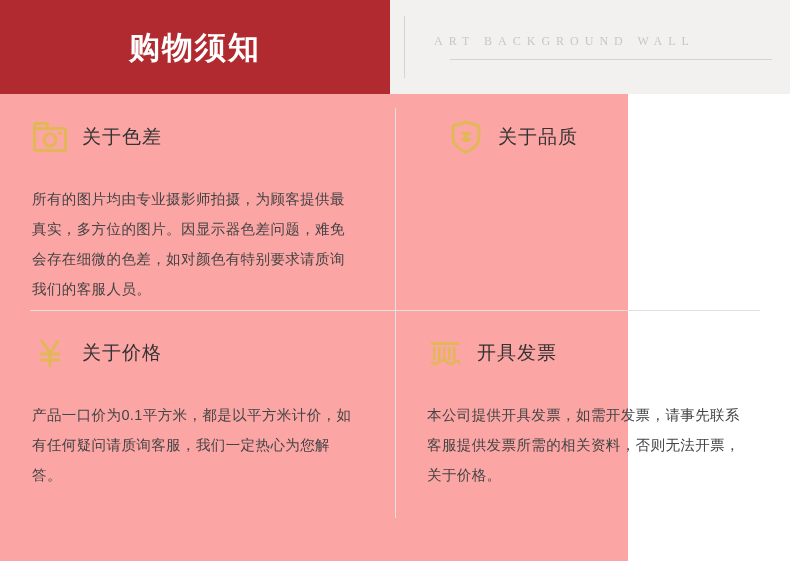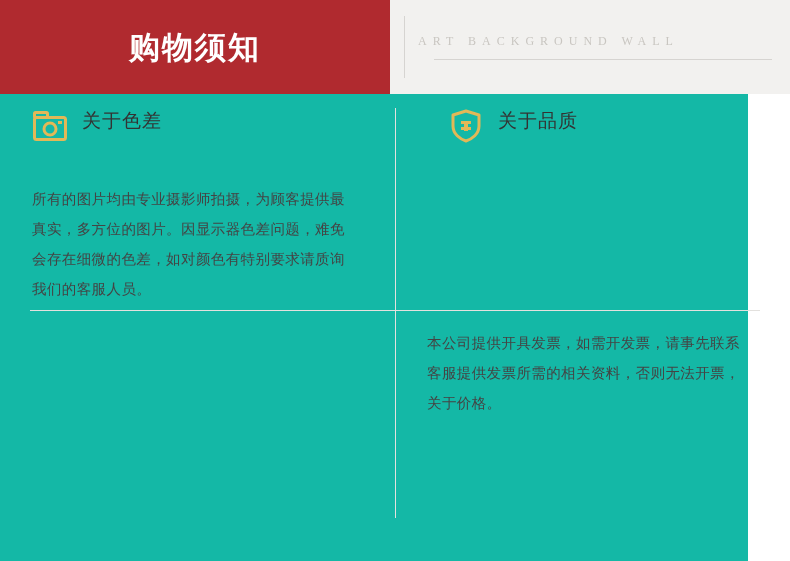--- a/index.html
+++ b/index.html
@@ -8,23 +8,23 @@
   }
   body {
     width: 790px;
     height: 561px;
     background: #ffffff;
     font-family: "Liberation Sans", sans-serif;
     overflow: hidden;
   }
   .page {
     position: relative;
-    width: 748px;
+    width: 628px;
     height: 561px;
-    background: #14b8a6;
+    background: #fca5a5;
   }
 
   
   .header {
     position: relative;
     width: 790px;
     height: 94px;
     background: #f2f1ef;
     display: flex;
     align-items: stretch;
@@ -44,21 +44,21 @@
     font-weight: bold;
     letter-spacing: 2px;
     line-height: 1;
   }
   .header-right {
     flex: 1;
     position: relative;
     display: flex;
     flex-direction: column;
     justify-content: center;
-    padding-left: 28px;
+    padding-left: 44px;
   }
   .header-divider {
     position: absolute;
     left: 14px;
     top: 16px;
     bottom: 16px;
     width: 1px;
     background: #d6d4d1;
   }
   .header-eyebrow {
@@ -118,21 +118,21 @@
     position: absolute;
     left: 30px;
     top: 216px;
     width: 730px;
     height: 1px;
     background: #e3e1de;
   }
 
   .cell-head {
     display: flex;
-    align-items: flex-start;
+    align-items: center;
     height: 72px;
     padding-top: 14px;
     box-sizing: border-box;
   }
   .cell-icon {
     width: 36px;
     height: 36px;
     flex: none;
     margin-right: 14px;
     display: flex;
@@ -200,20 +200,46 @@
             <rect x="10" y="12" width="10" height="3" fill="#e2b857"></rect>
             <rect x="10" y="18" width="10" height="3" fill="#e2b857"></rect>
             <rect x="13" y="12" width="4" height="10" fill="#e2b857"></rect>
           </svg>
         </span>
         <span class="cell-title">关于品质</span>
       </div>
     </div>
 
     <div class="cell cell-2">
+      <div class="cell-head">
+        <span class="cell-icon">
+          <svg width="28" height="32" viewBox="0 0 28 32" fill="none">
+            <path d="M6 4 L14 16 L22 4" stroke="#e2b857" stroke-width="3" stroke-linecap="round"></path>
+            <path d="M14 16 V29" stroke="#e2b857" stroke-width="3" stroke-linecap="round"></path>
+            <path d="M5 17 H23" stroke="#e2b857" stroke-width="3" stroke-linecap="round"></path>
+            <path d="M5 23 H23" stroke="#e2b857" stroke-width="3" stroke-linecap="round"></path>
+          </svg>
+        </span>
+        <span class="cell-title">关于价格</span>
+      </div>
+      <div class="cell-body">产品一口价为0.1平方米，都是以平方米计价，如有任何疑问请质询客服，我们一定热心为您解答。</div>
     </div>
 
     <div class="cell cell-3">
+      <div class="cell-head">
+        <span class="cell-icon">
+          <svg width="32" height="30" viewBox="0 0 32 30" fill="none">
+            <rect x="2" y="4" width="28" height="3" fill="#e2b857"></rect>
+            <rect x="4" y="9" width="2.5" height="13" fill="#e2b857"></rect>
+            <rect x="9" y="9" width="2.5" height="13" fill="#e2b857"></rect>
+            <rect x="14" y="9" width="2.5" height="13" fill="#e2b857"></rect>
+            <rect x="19" y="9" width="2.5" height="13" fill="#e2b857"></rect>
+            <rect x="24" y="9" width="2.5" height="13" fill="#e2b857"></rect>
+            <path d="M2 24 Q6 28 10 24 T18 24 T26 24 T30 26" stroke="#e2b857" stroke-width="2.5" fill="none"></path>
+          </svg>
+        </span>
+        <span class="cell-title">开具发票</span>
+      </div>
       <div class="cell-body">本公司提供开具发票，如需开发票，请事先联系客服提供发票所需的相关资料，否则无法开票，关于价格。</div>
     </div>
 
   </div>
 </div>
 
 </body></html>

